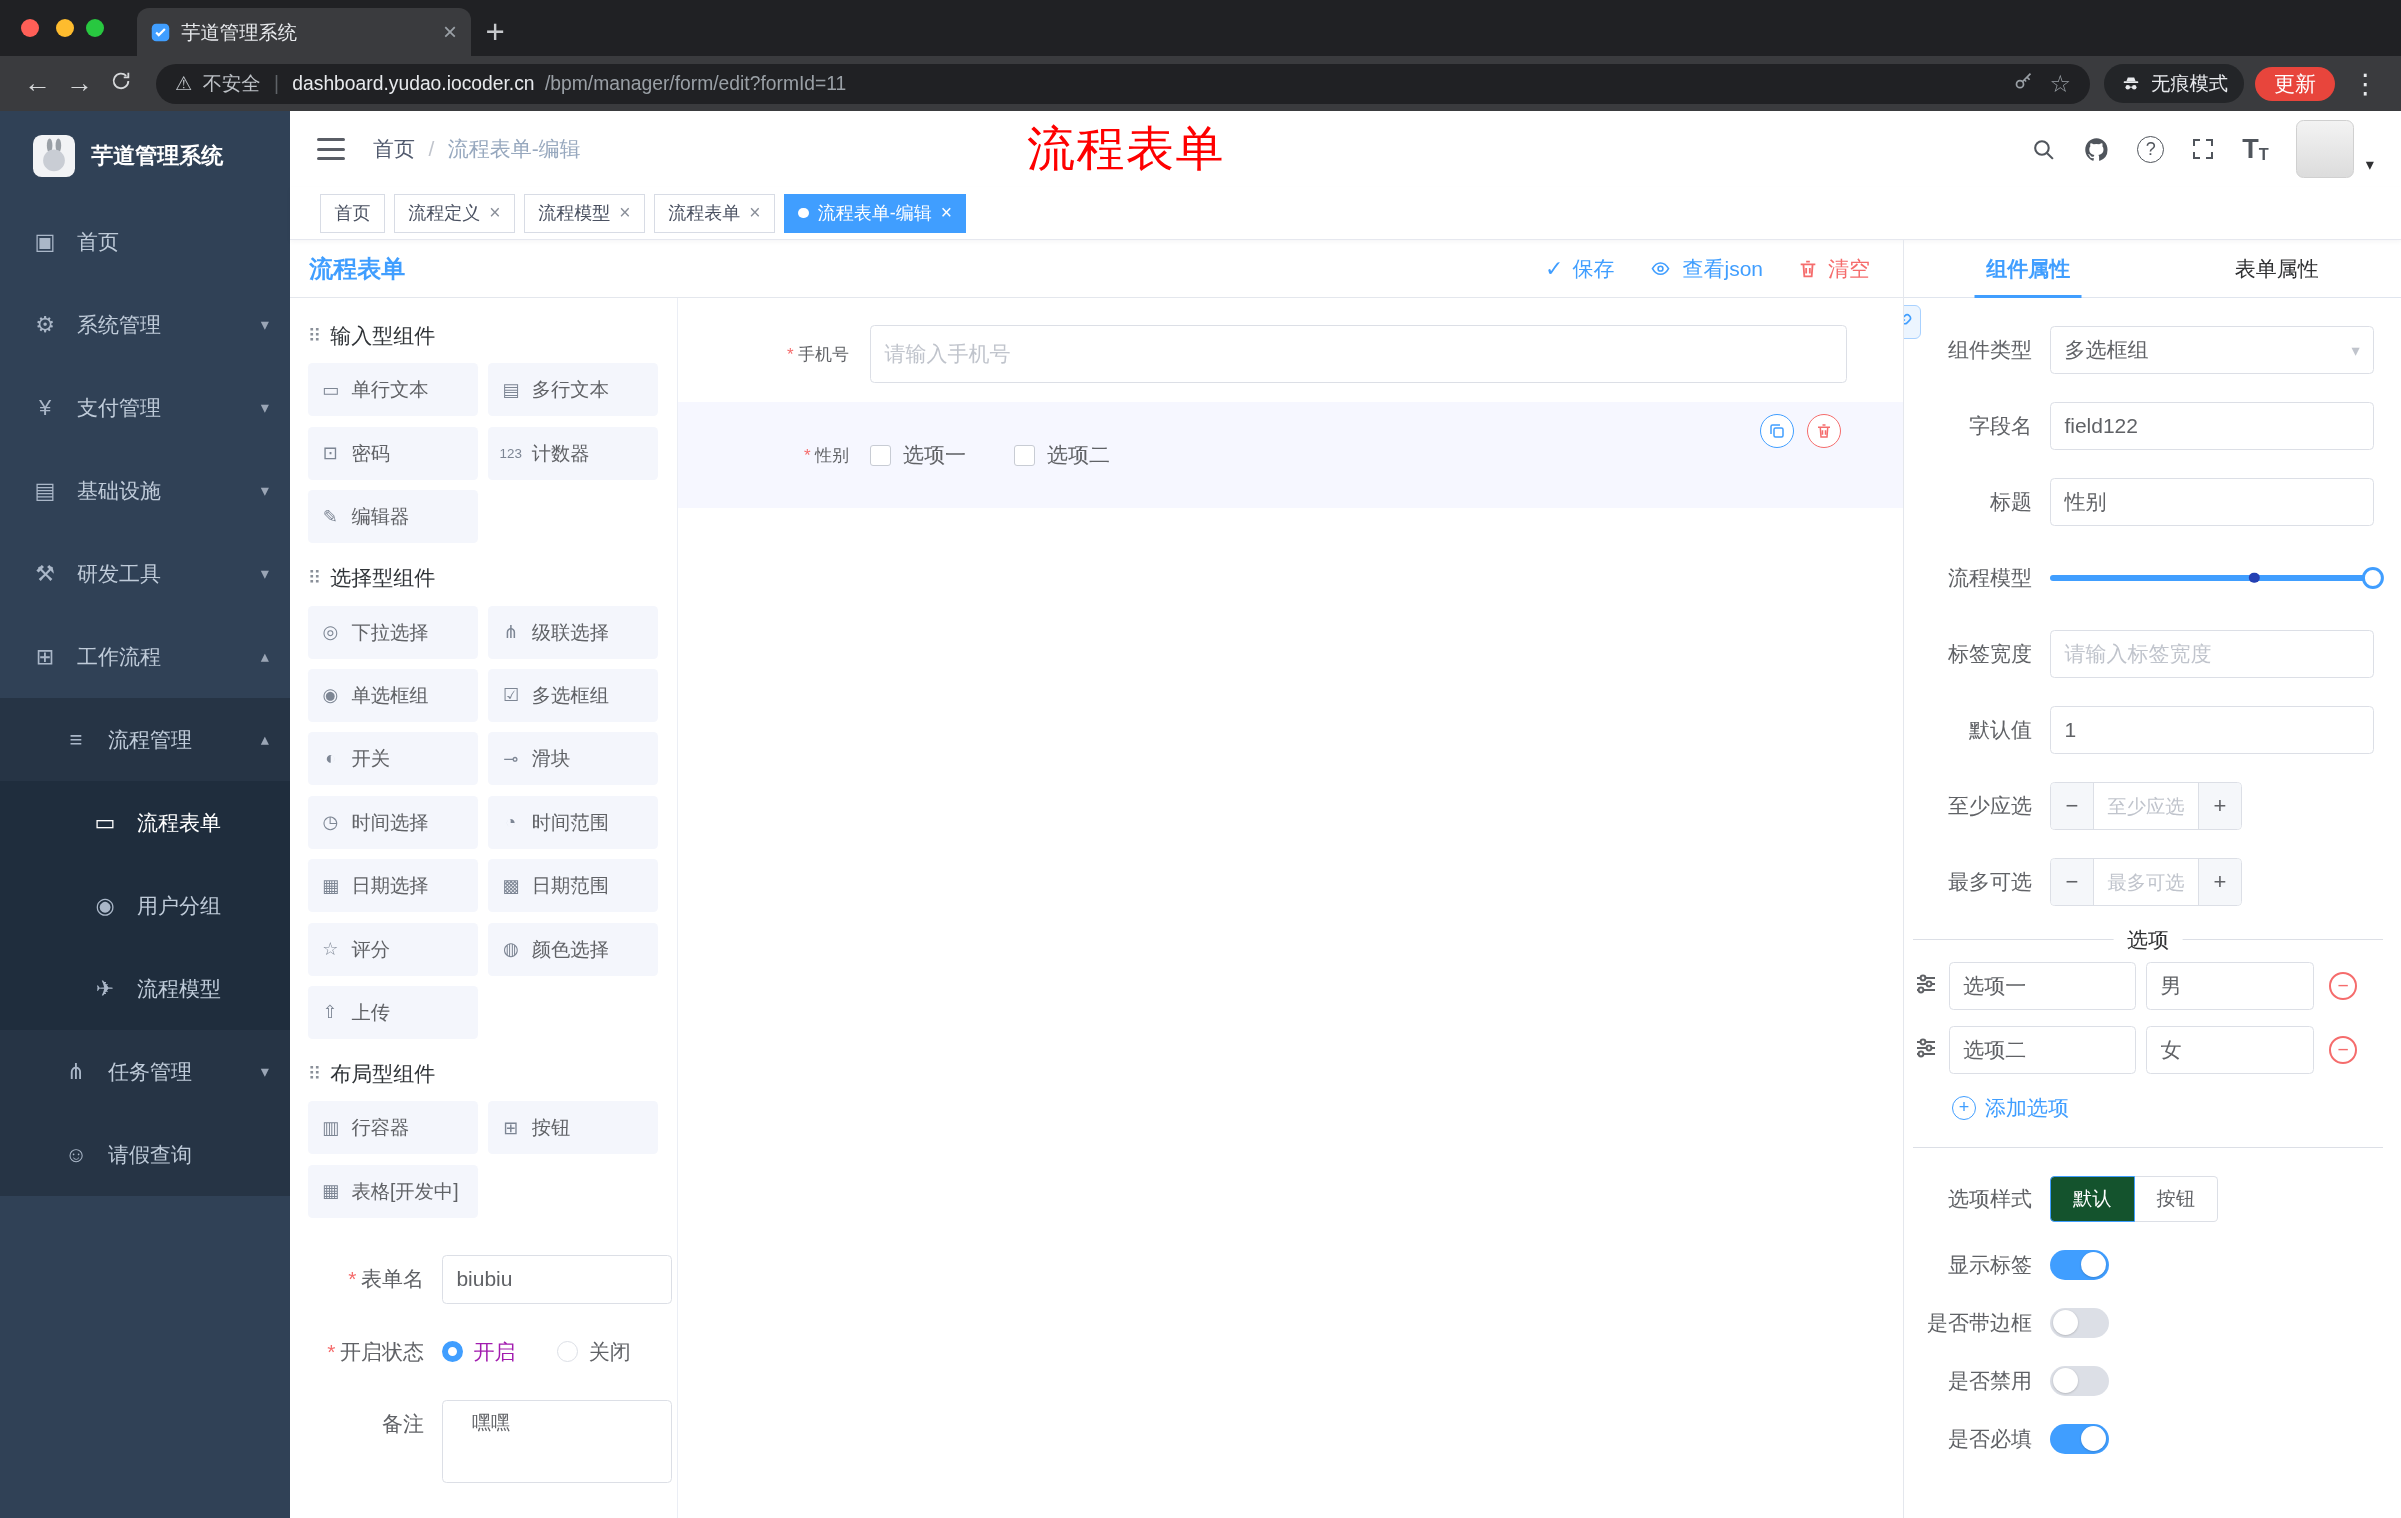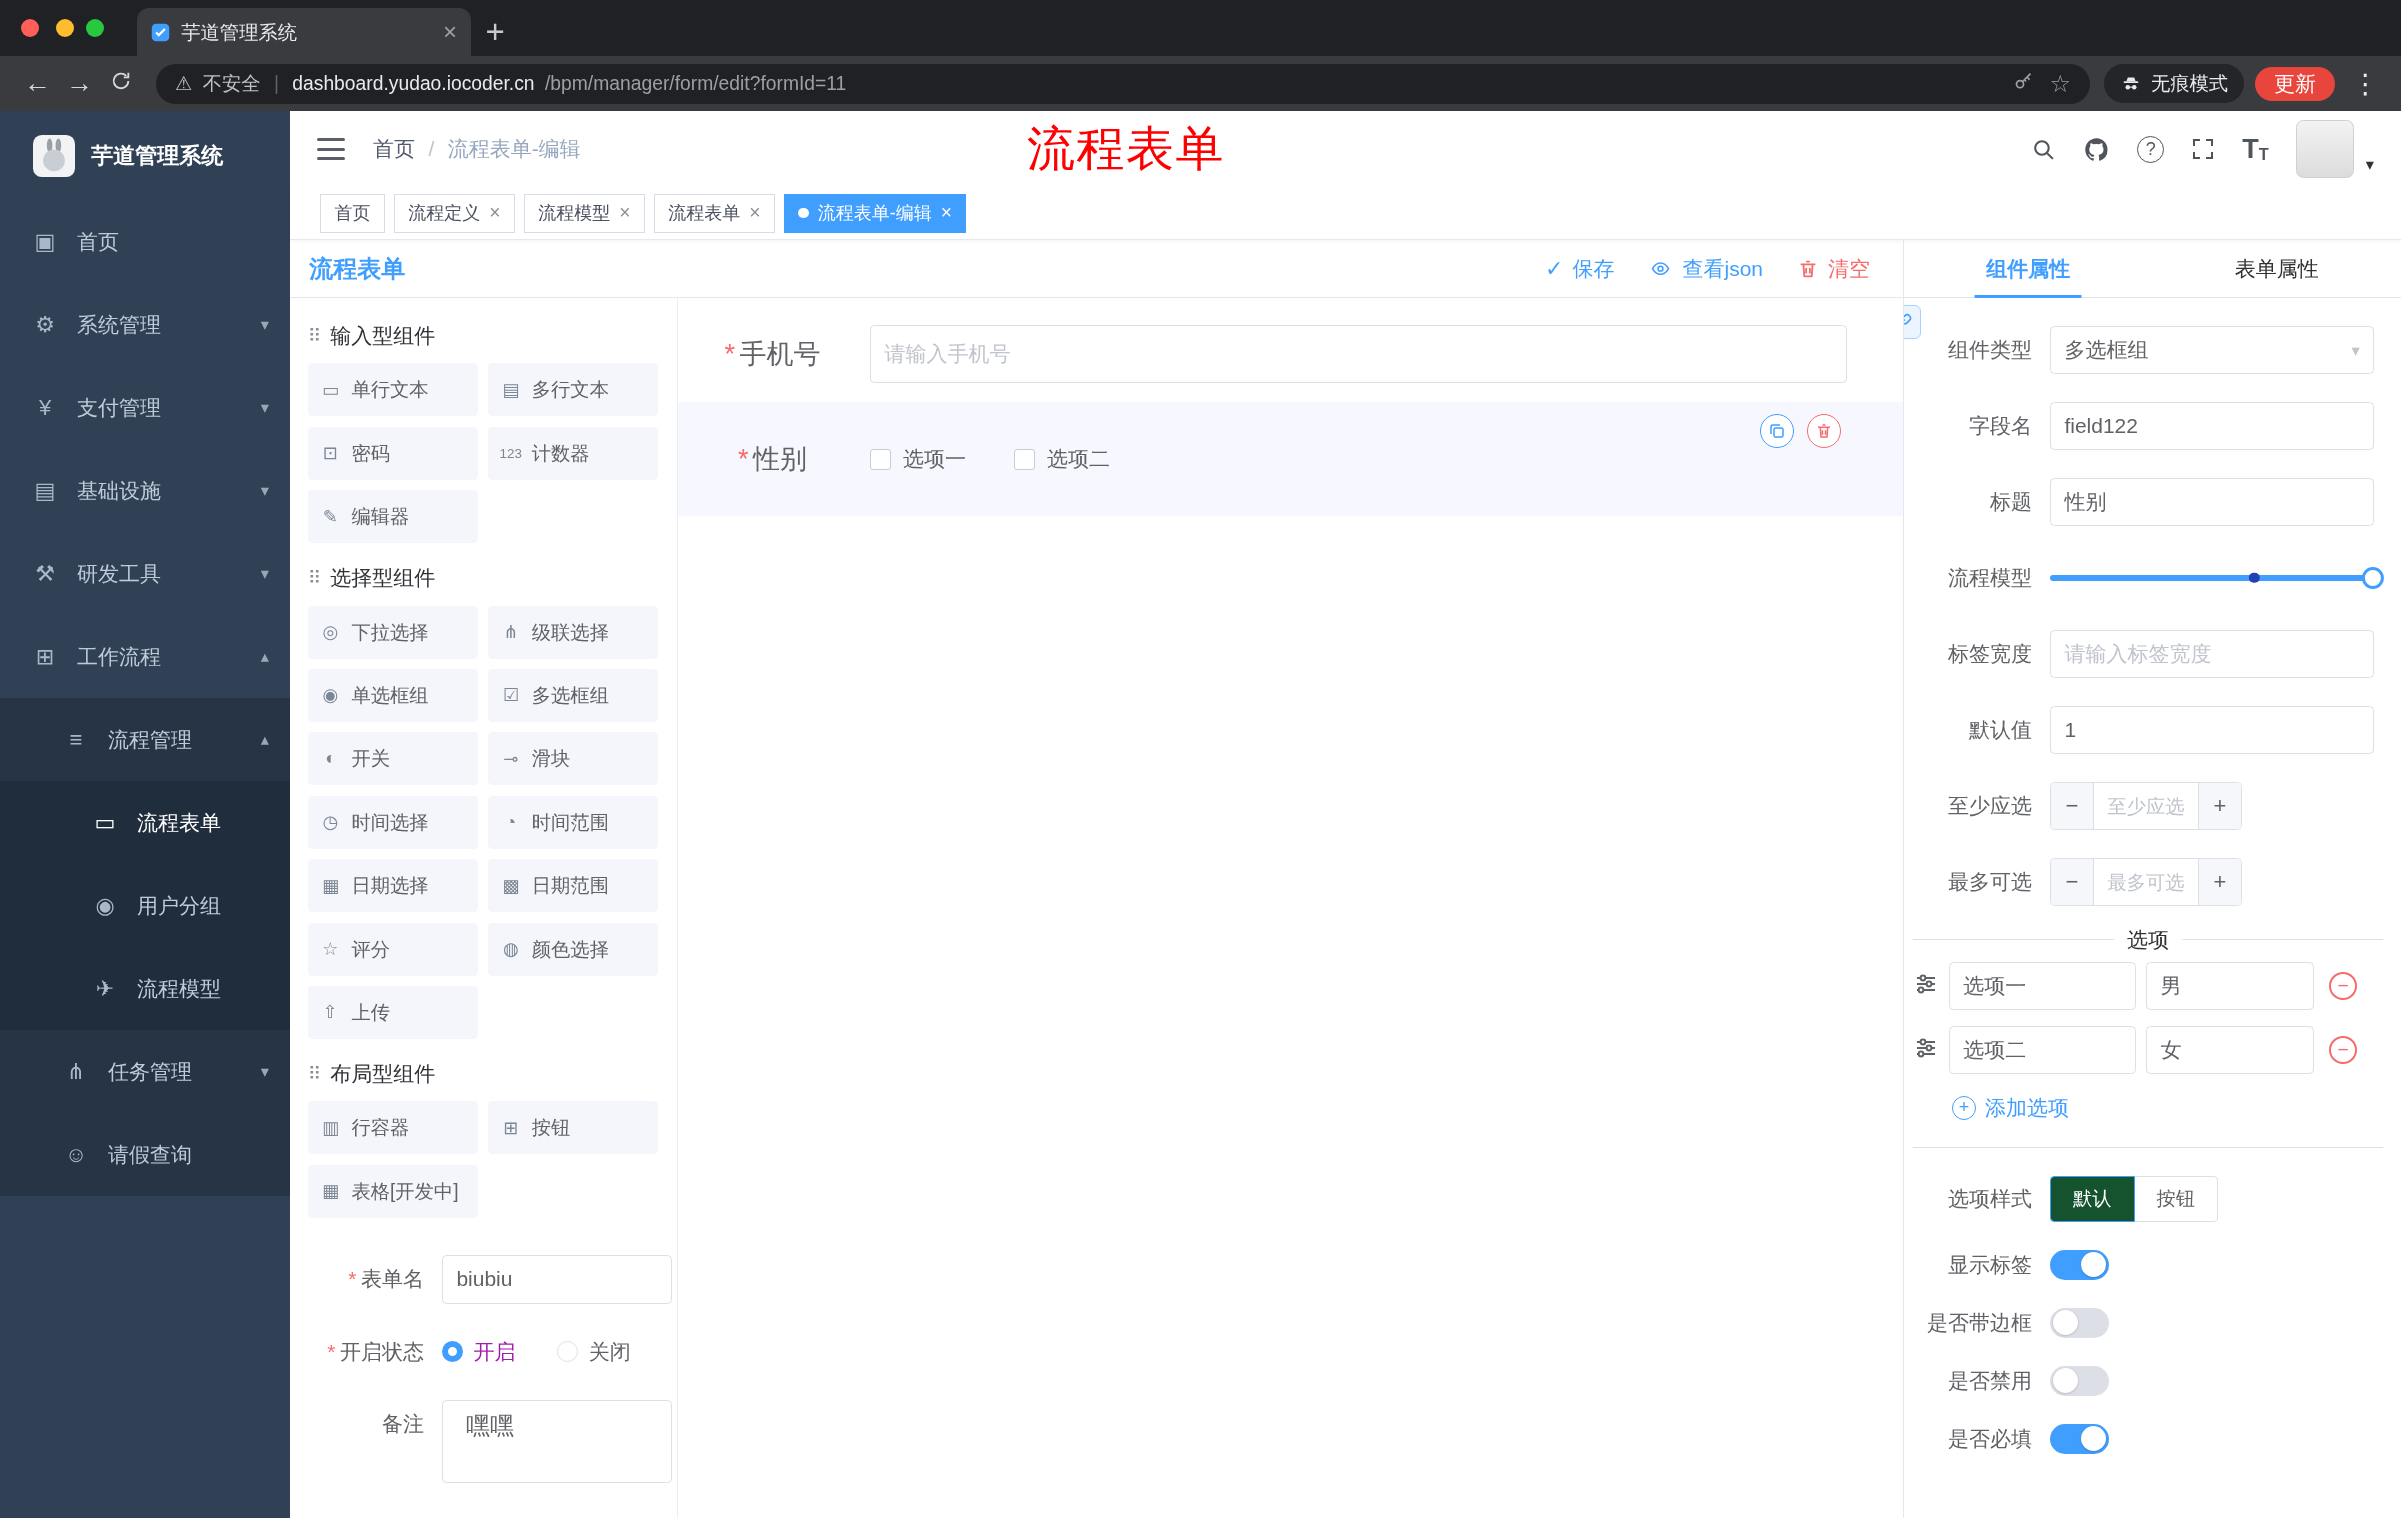--- a/index.html
+++ b/index.html
@@ -91,26 +91,26 @@
   .red{color:#F56C6C;margin-right:4.5px}
   .meta-ctl{margin-left:18px}
   input.el{height:49px;border:0.7px solid #dcdfe6;border-radius:4.5px;font-size:21px;color:#606266;padding:0 13.4px;background:#fff;outline:none}
   input.el::placeholder{color:#c0c4cc}
   .meta-ctl input.el{width:230px}
   .radios{display:flex;gap:42px;align-items:center;margin-left:18px}
   .radio{display:flex;align-items:center;gap:10.4px;font-size:21px;color:#606266;cursor:pointer}
   .rdot{width:21px;height:21px;border-radius:50%;border:0.7px solid #dcdfe6;background:#fff;flex-shrink:0}
   .radio.on .rdot{border:6.7px solid #409EFF}
   .radio.on span.rl{color:#a21caf}
-  textarea.el{width:230px;height:83px;border:0.7px solid #dcdfe6;border-radius:4.5px;font-size:24px;color:#606266;padding:9px 23px;resize:none;outline:none;font-family:inherit}
+  textarea.el{width:230px;height:83px;border:0.7px solid #dcdfe6;border-radius:4.5px;font-size:19px;color:#606266;padding:9px 29px;resize:none;outline:none;font-family:inherit}
 
   
   .canvas{flex:1;padding-top:27px;overflow:hidden;background:#fff}
   .c-row{display:flex;align-items:center;padding:0 56px 0 18px}
-  .c-label{width:153px;text-align:center;font-size:27px;color:#606266;flex-shrink:0}
+  .c-label{width:153px;text-align:right;font-size:17px;color:#606266;flex-shrink:0}
   .c-ctl{flex:1;margin-left:21px;display:flex;align-items:center}
   .c-ctl input.el{width:100%;height:58px;border-radius:4.5px;font-size:21px}
   .c-sel{margin-top:19.3px;background:#f6f7ff;padding:39px 0;position:relative}
   .cb{display:flex;align-items:center;gap:12px;font-size:21px;color:#606266;margin-right:48px;cursor:pointer}
   .cbbox{width:21px;height:21px;border:0.7px solid #c8ccd4;border-radius:3px;background:#fff;flex-shrink:0}
   .sel-actions{position:absolute;top:12px;right:62px;display:flex;gap:13.4px}
   .circle-btn{width:34px;height:34px;border-radius:50%;background:#fff;display:flex;align-items:center;justify-content:center;cursor:pointer}
   .circle-btn.copy{border:1.5px solid #409EFF;color:#409EFF}
   .circle-btn.del{border:1.5px solid #F56C6C;color:#F56C6C}
 

